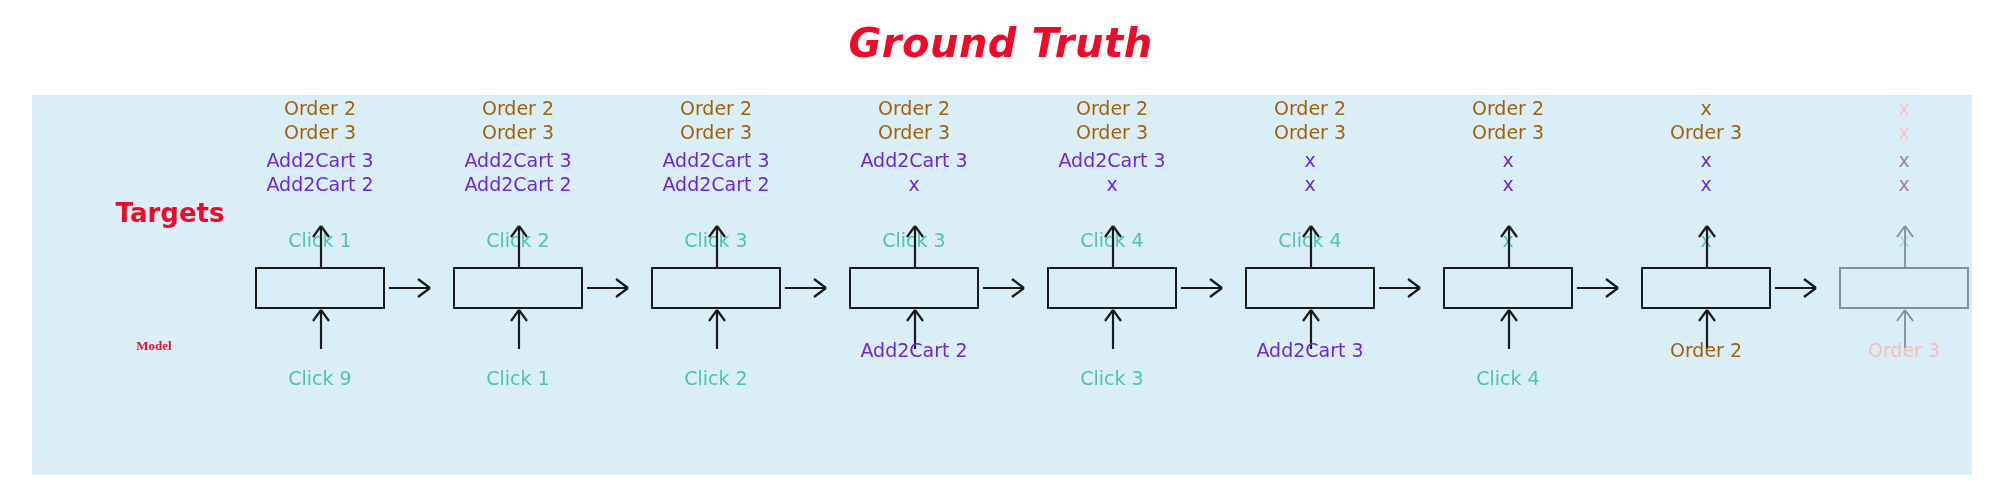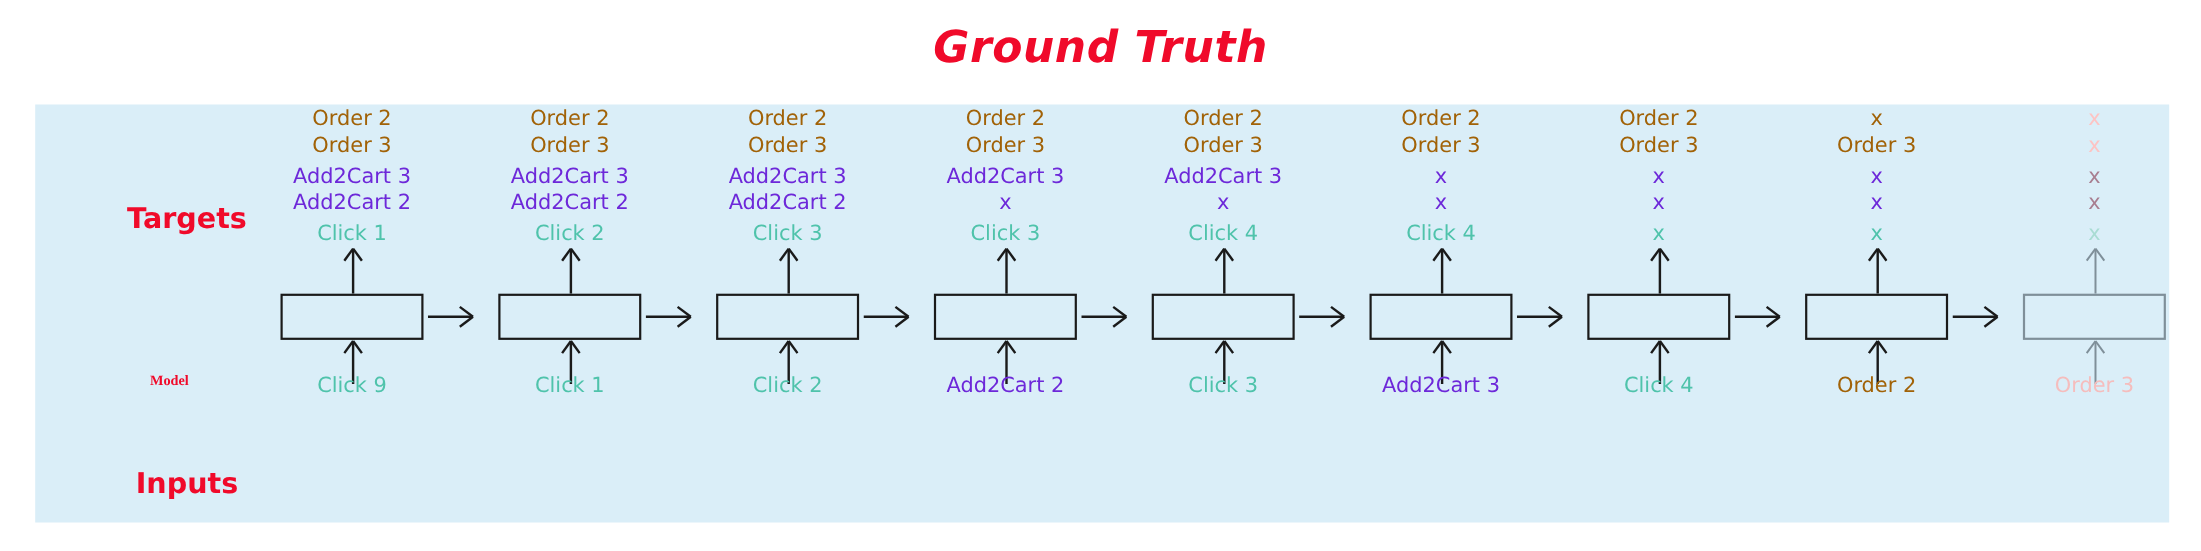--- a/index.html
+++ b/index.html
@@ -52,21 +52,21 @@
   .row-label {
     position: absolute;
     color: #f00a2a;
     font-weight: bold;
     font-family: "DejaVu Sans", sans-serif;
     white-space: nowrap;
     text-align: center;
   }
   .row-label.targets {
     left: 60px;
-    top: 184px;
+    top: 198px;
     width: 220px;
     font-size: 26px;
   }
   .row-label.model {
     left: 44px;
     top: 338px;
     width: 220px;
     font-size: 13px;
     font-family: Liberation Serif, serif;
   }
@@ -91,21 +91,21 @@
     left: -35px;
     width: 200px;
     text-align: center;
     font-family: "DejaVu Sans", sans-serif;
     font-size: 19px;
     white-space: nowrap;
     line-height: 1;
   }
   .cell.order   { color: #a16207; }
   .cell.cart    { color: #6d28d9; }
-  .cell.click   { color: #4fc3ab; }
+  .cell.click   { color: #4fc3ab; margin-top: 28px; }
 
   .cell.r-order1 { top: 4px; }
   .cell.r-order2 { top: 28px; }
   .cell.r-cart1  { top: 56px; }
   .cell.r-cart2  { top: 80px; }
   .cell.r-click  { top: 108px; }
   .cell.r-input  { top: 246px; }
 
   
   .col.faded .cell.order { color: #fdc3c3; }
@@ -166,21 +166,20 @@
 <body>
 
 <div id="figure">
 
   <div class="title">Ground Truth</div>
 
   <div class="panel"></div>
 
   <div class="row-label targets">Targets</div>
   <div class="row-label model">Model</div>
-  <div class="row-label inputs">Inputs</div>
 
   <div id="columns-host">
       <div class="col" style="left: 255px;">
         <div class="cell order r-order1">Order 2</div>
         <div class="cell order r-order2">Order 3</div>
         <div class="cell cart r-cart1">Add2Cart 3</div>
         <div class="cell cart r-cart2">Add2Cart 2</div>
         <div class="cell click r-click">Click 1</div>
         <div class="uparrow">
           <svg width="18" height="44" viewBox="0 0 18 44">

